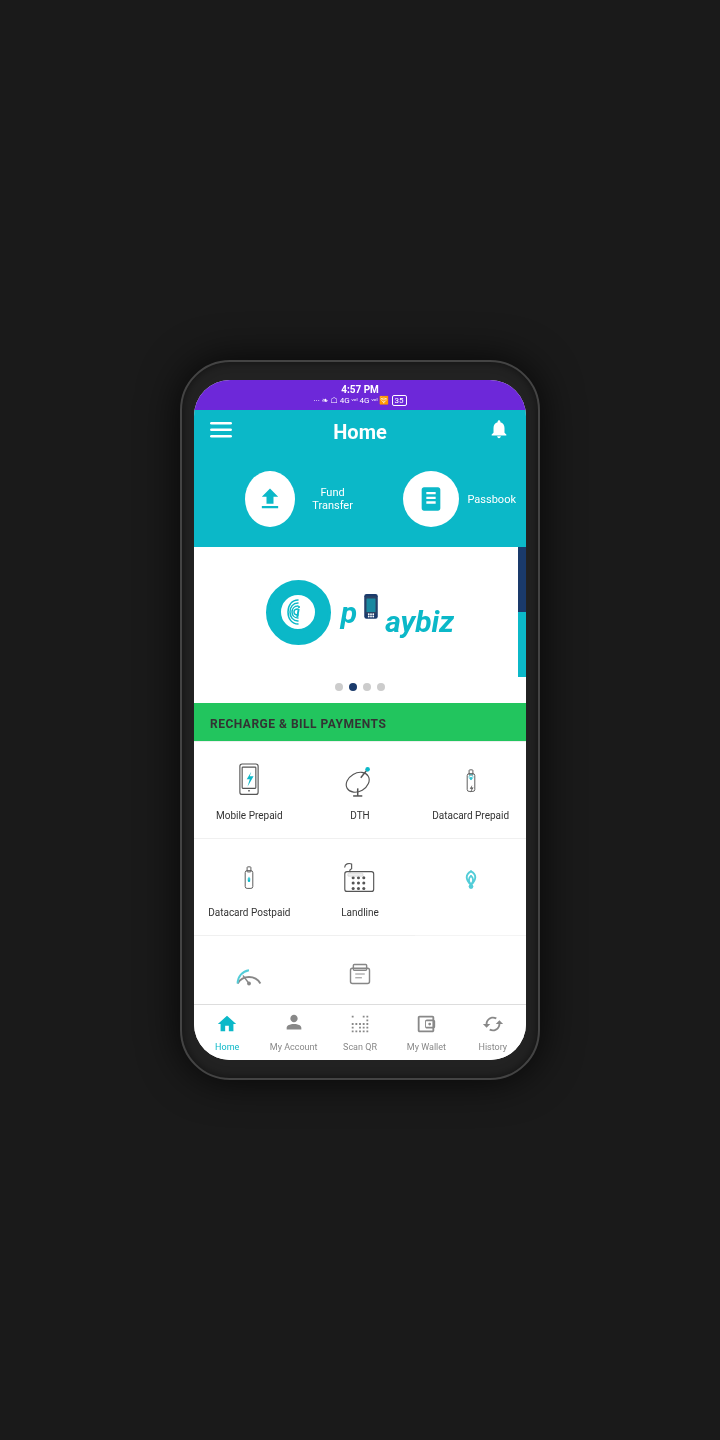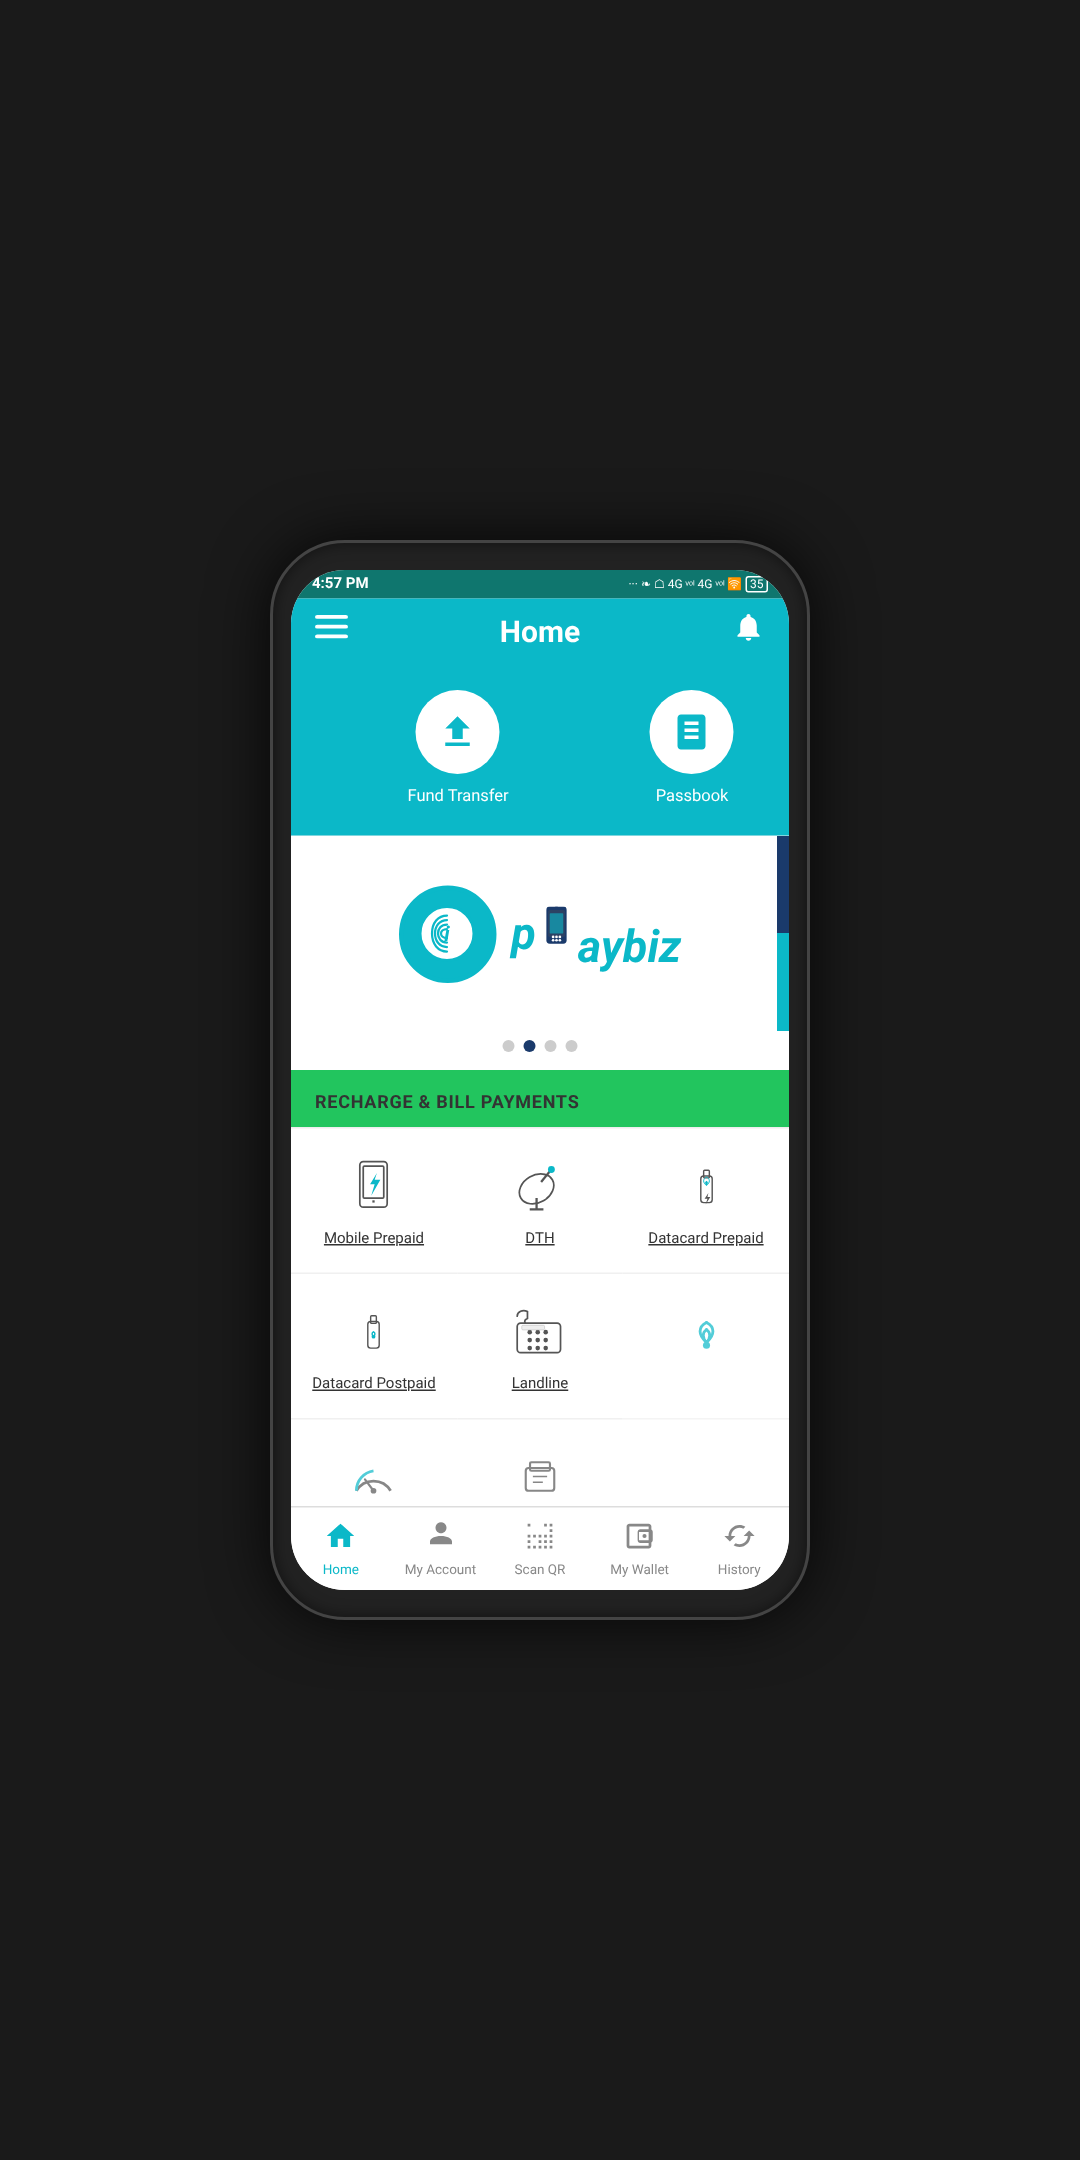--- a/index.html
+++ b/index.html
@@ -28,28 +28,29 @@
       height: 100%;
       background: #f5f5f5;
       border-radius: 36px;
       overflow: hidden;
       display: flex;
       flex-direction: column;
     }
 
     
     .status-bar {
-      background: #0f766e;
+      background: #6d28d9;
       color: white;
       font-size: 9px;
       padding: 4px 14px;
       display: flex;
       justify-content: space-between;
-      align-items: flex-end;
+      align-items: center;
       flex-shrink: 0;
+      flex-direction: column;
     }
     .status-time { font-weight: bold; font-size: 10px; }
     .status-icons { display: flex; align-items: center; gap: 2px; font-size: 8px; }
 
     
     .header {
       background: #0bb8c8;
       color: white;
       padding: 8px 16px 16px;
       display: flex;
@@ -64,21 +65,21 @@
     
     .quick-actions {
       background: #0bb8c8;
       display: flex;
       justify-content: space-around;
       padding: 10px 10px 20px;
       flex-shrink: 0;
     }
     .action-item {
       display: flex;
-      flex-direction: column;
+      flex-direction: row;
       align-items: center;
       gap: 8px;
       cursor: pointer;
       margin-left: 41px;
     }
     .action-circle {
       width: 56px;
       height: 56px;
       border-radius: 50%;
       background: white;
@@ -189,21 +190,20 @@
       align-items: center;
       justify-content: center;
       color: #555;
     }
     .service-icon svg { width: 38px; height: 38px; }
     .service-label {
       font-size: 10px;
       color: #333;
       text-align: right;
       line-height: 1.2;
-      text-decoration: underline;
     }
 
     
     .bottom-nav {
       background: white;
       display: flex;
       border-top: 1px solid #ddd;
       flex-shrink: 0;
       height: 56px;
     }

